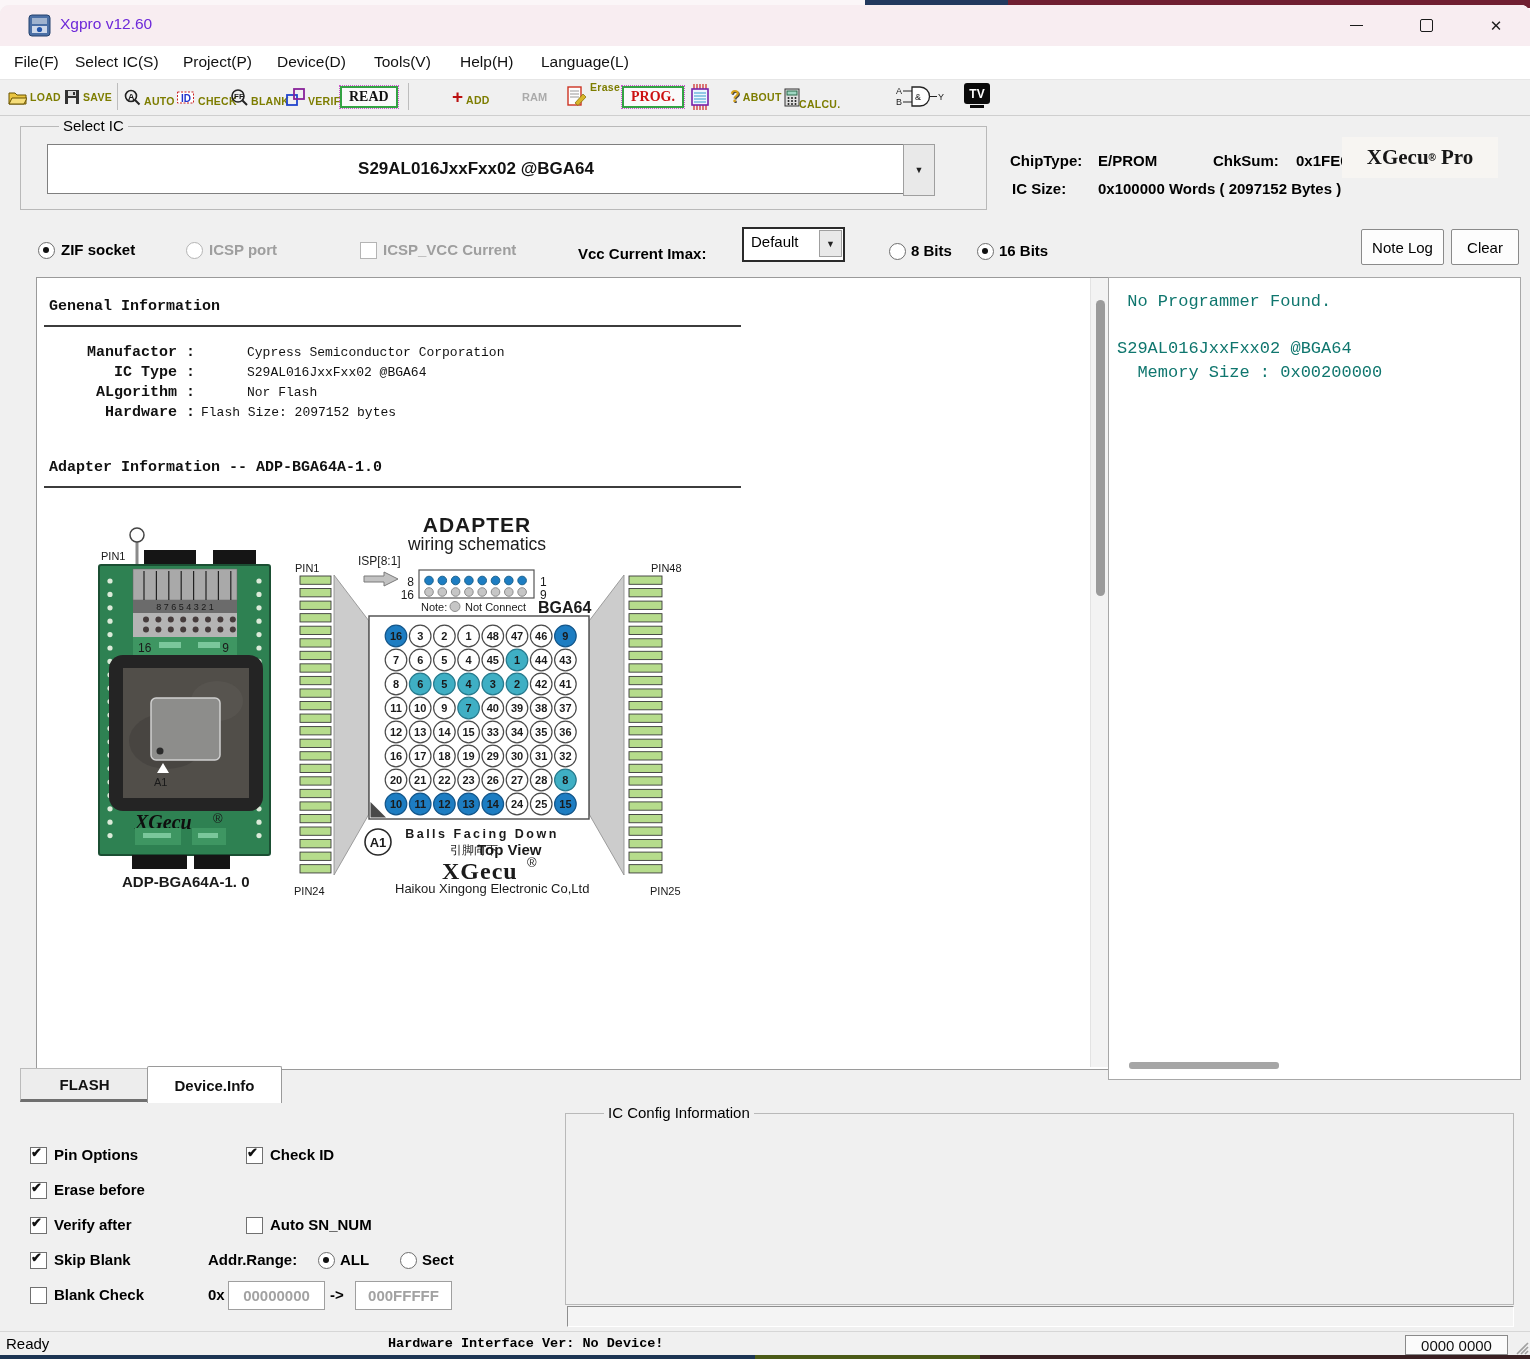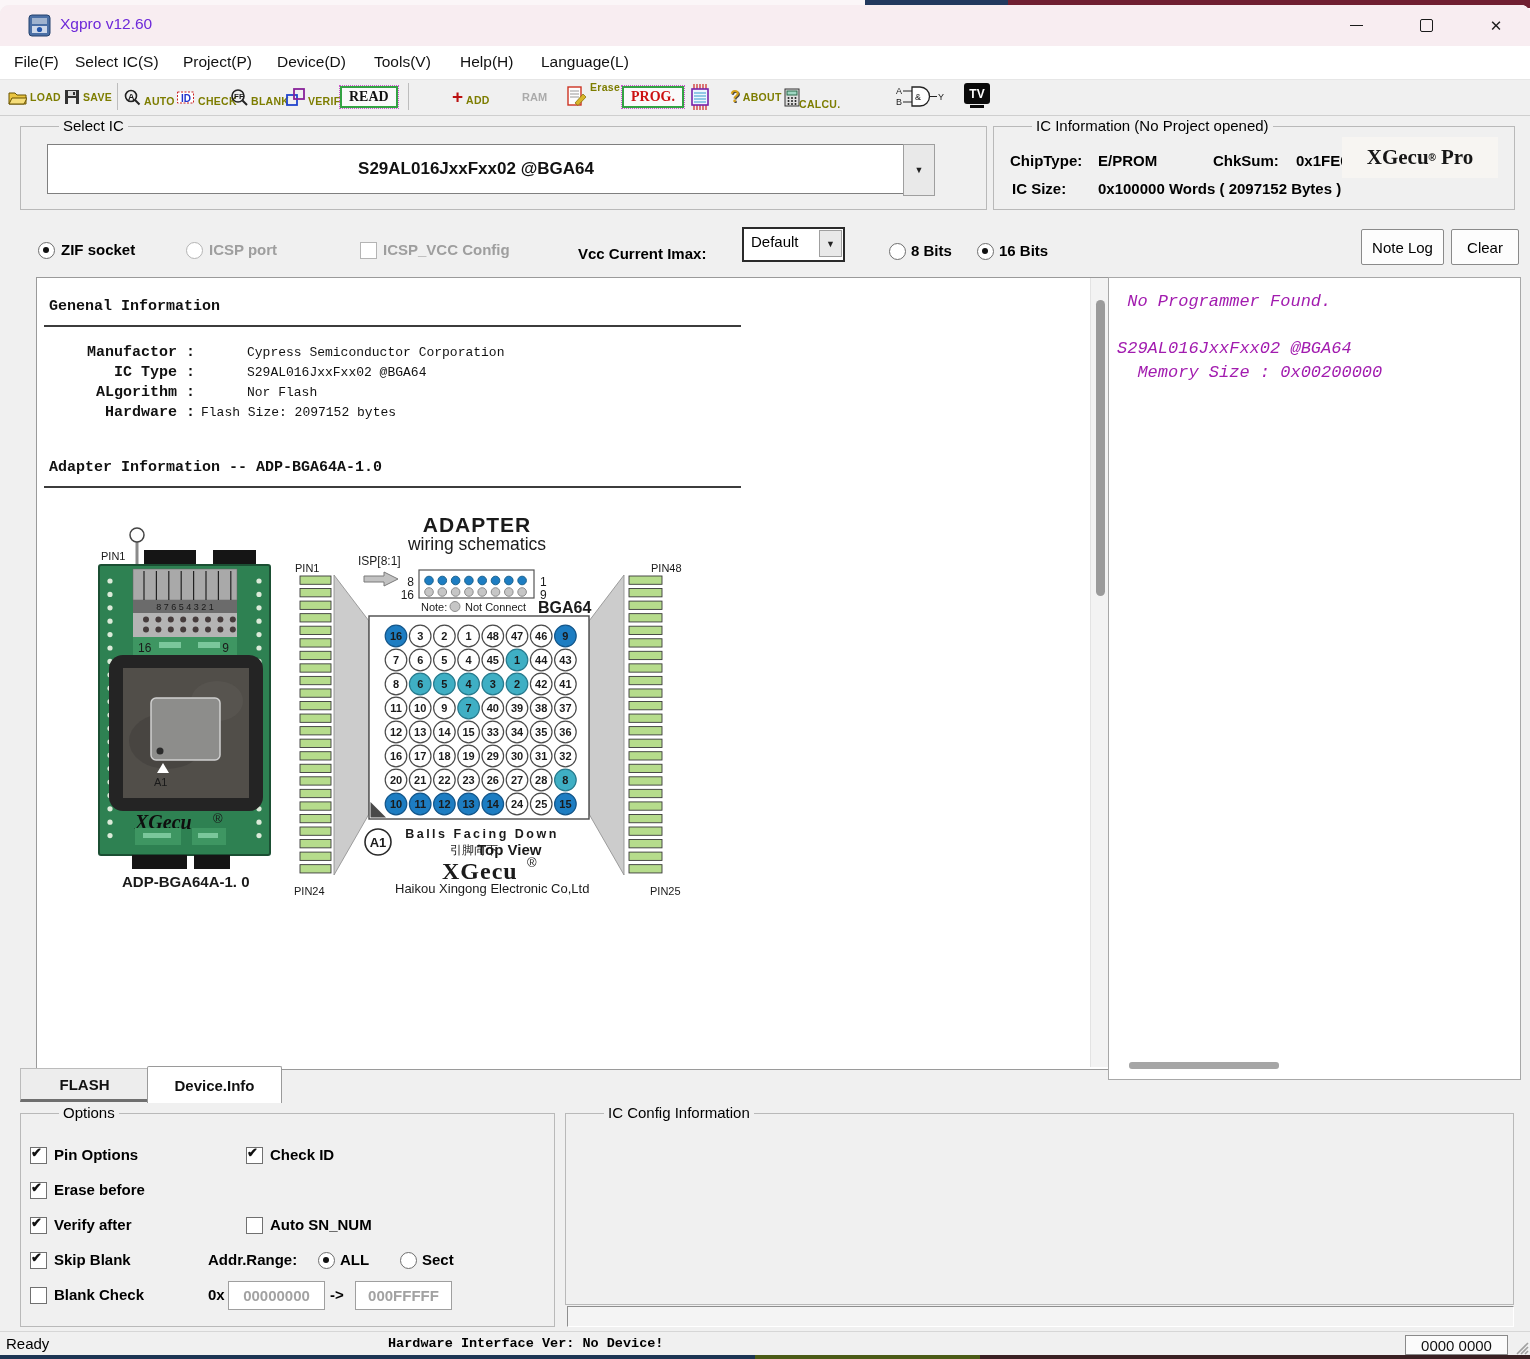--- a/index.html
+++ b/index.html
@@ -56,21 +56,21 @@
   .logpanel{position:absolute;left:1108px;top:272px;width:411px;height:801px;background:#fff;border:1px solid #a8a8a8;overflow:hidden;}
   .mono{font-family:"Liberation Mono",monospace;}
   .gi-title{position:absolute;font-family:"Liberation Mono",monospace;font-weight:700;font-size:15px;color:#111;white-space:nowrap;}
   .hline{position:absolute;height:1.5px;background:#3c3c3c;}
   .gi-row{position:absolute;display:flex;align-items:baseline;white-space:pre;}
   .gi-label{width:148px;text-align:right;font-family:"Liberation Mono",monospace;font-weight:700;font-size:15px;color:#111;}
   .gi-val{font-family:"Liberation Mono",monospace;font-size:13px;color:#111;}
   .vtrack{position:absolute;left:1053px;top:0;width:21px;height:789px;background:#f3f3f3;border-left:1px solid #e3e3e3;}
   .vthumb{position:absolute;left:5px;top:22px;width:9px;height:296px;border-radius:4.5px;background:#9b9b9b;}
   .logtext{position:absolute;left:8px;top:12px;font-family:"Liberation Mono",monospace;font-size:17px;line-height:23.5px;
-           color:#a21caf;white-space:pre;font-style:italic;}
+           color:#0f766e;white-space:pre;}
   .hthumb{position:absolute;left:20px;bottom:10px;width:150px;height:7px;border-radius:3px;background:#a6a6a6;}
   
   .tab{position:absolute;display:flex;align-items:center;justify-content:center;font-size:15px;font-weight:600;color:#111;}
   .tab.inactive{left:20px;top:1063px;width:127px;height:30px;background:#ededed;border:1px solid #bbb;border-bottom:3px solid #6f6f6f;}
   .tab.active{left:147px;top:1061px;width:133px;height:36px;background:#fff;border:1px solid #9a9a9a;border-bottom:none;border-radius:2px 2px 0 0;z-index:3;}
   
   .rfield{position:absolute;background:#fff;border:1px solid #9f9f9f;display:flex;align-items:center;justify-content:center;
           font-size:15px;font-weight:600;color:#a2a2a2;}
   .progress{position:absolute;left:567px;top:1301px;width:945px;height:19px;background:#f4f4f4;
             border:1px solid;border-color:#8e8e8e #fff #fff #8e8e8e;}
@@ -266,43 +266,40 @@
     <div class="gbox" style="left:20px;top:121px;width:965px;height:82px">
       <span class="legend">Select IC</span>
     </div>
     <div class="sunken combotext" style="position:absolute;left:47px;top:139px;width:856px;height:48px">
       <span>S29AL016JxxFxx02 @BGA64</span>
     </div>
     <div class="dropbtn" style="left:903px;top:139px;width:30px;height:50px">
       <span>▼</span>
     </div>
 
-    <div class="gbox" style="left:993px;top:121px;width:520px;height:82px">
-      <span class="legend">IC Information (No Project opened)</span>
-    </div>
     <span class="wlabel" style="left:1010px;top:147px">ChipType:</span>
     <span class="wlabel" style="left:1098px;top:147px">E/PROM</span>
     <span class="wlabel" style="left:1213px;top:147px">ChkSum:</span>
     <span class="wlabel" style="left:1296px;top:147px">0x1FE0 0000</span>
     <span class="wlabel" style="left:1012px;top:175px">IC Size:</span>
     <span class="wlabel" style="left:1098px;top:175px">0x100000 Words ( 2097152 Bytes )</span>
     <div style="position:absolute;left:1342px;top:132px;width:156px;height:41px;background:#f7f5f2;display:flex;align-items:center;justify-content:center">
       <span class="logo">XGecu</span>
         <sup style="font-size:10px;font-weight:700">®</sup>
         <span class="logo" style="margin-left:5px">Pro</span>
     </div>
 
     <div class="radio on" style="left:38px;top:237px">
         <div class="dot"></div>
       </div>
     <span class="wlabel" style="left:61px;top:236px">ZIF socket</span>
     <div class="radio disabled" style="left:186px;top:237px"></div>
     <span class="wlabel dim" style="left:209px;top:236px">ICSP port</span>
     <div class="cb disabled" style="left:360px;top:237px"></div>
-    <span class="wlabel dim" style="left:383px;top:236px">ICSP_VCC Config</span>
+    <span class="wlabel dim" style="left:383px;top:236px">ICSP_VCC Current</span>
 
     <span class="wlabel" style="left:578px;top:240px">Vcc Current Imax:</span>
     <div style="position:absolute;left:742px;top:222px;width:99px;height:31px;background:#fff;border:2px solid #2a2a2a">
       <span class="wlabel plain" style="left:7px;top:4px">Default</span>
       <div class="dropbtn" style="right:1px;top:1px;width:21px;height:25px">
           <span>▼</span>
         </div>
     </div>
     <div class="radio" style="left:889px;top:238px"></div>
     <span class="wlabel" style="left:911px;top:237px">8 Bits</span>
@@ -660,23 +657,20 @@
       <div class="hthumb"></div>
     </div>
 
     <div class="tab inactive">
         <span>FLASH</span>
       </div>
     <div class="tab active">
         <span>Device.Info</span>
       </div>
 
-    <div class="gbox" style="left:20px;top:1108px;width:533px;height:212px">
-      <span class="legend">Options</span>
-    </div>
     <div class="cb on" style="left:30px;top:1142px">
         <span class="mark">✔</span>
       </div>
     <span class="wlabel" style="left:54px;top:1141px">Pin Options</span>
     <div class="cb on" style="left:246px;top:1142px">
         <span class="mark">✔</span>
       </div>
     <span class="wlabel" style="left:270px;top:1141px">Check ID</span>
     <div class="cb on" style="left:30px;top:1177px">
         <span class="mark">✔</span>

